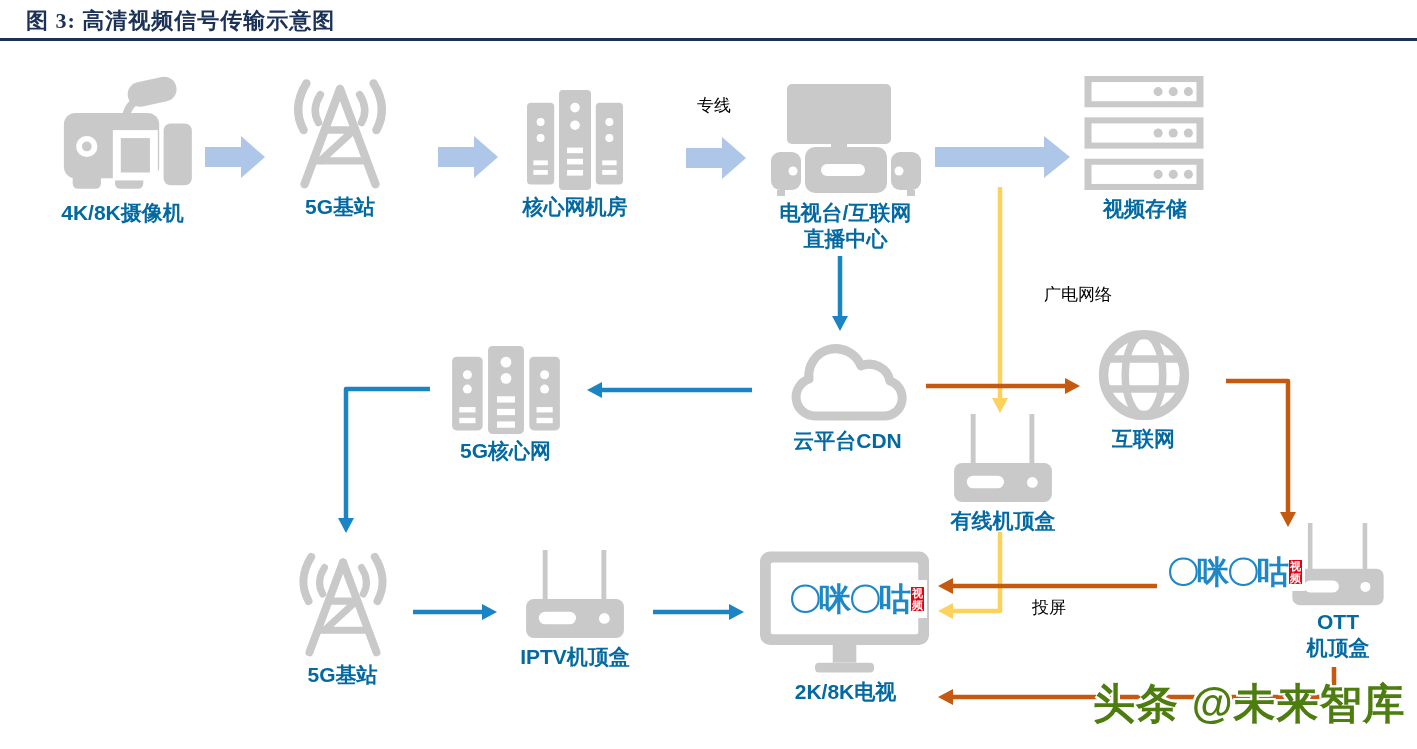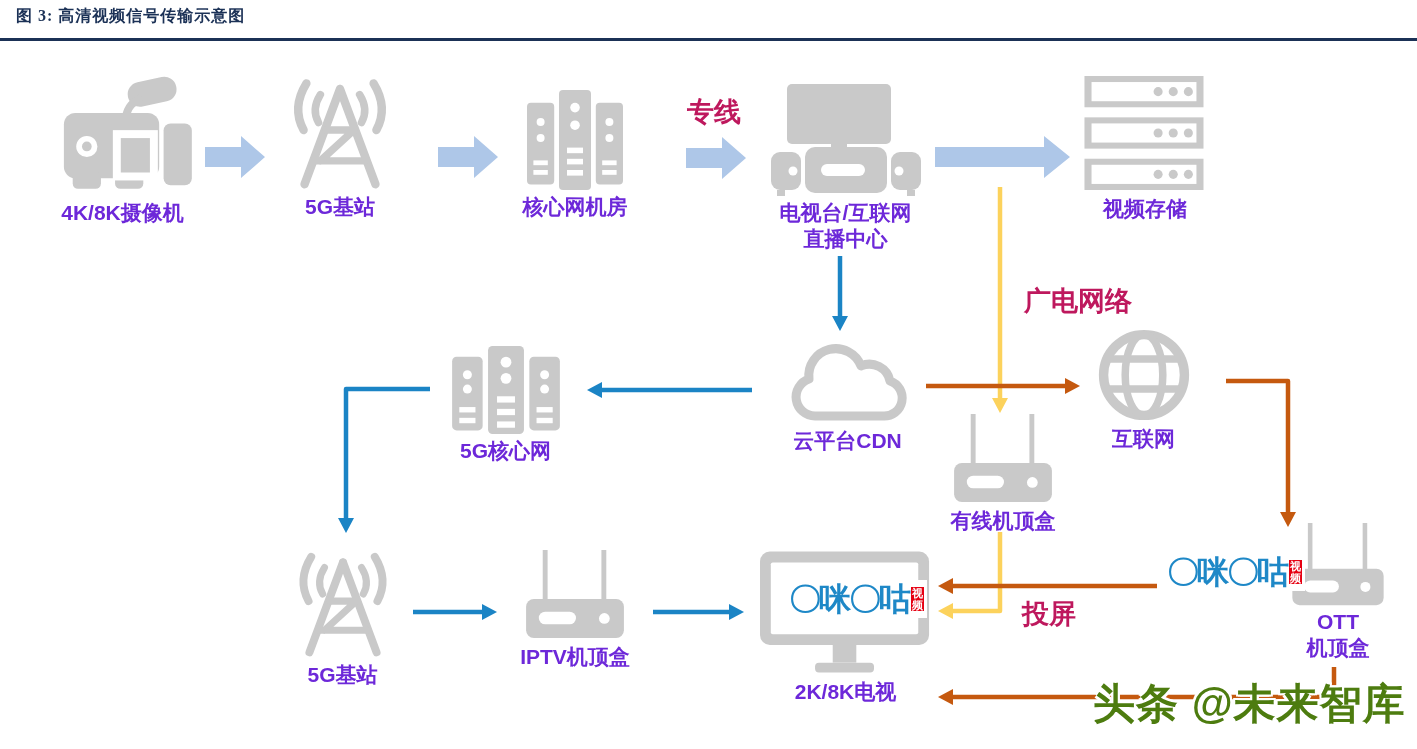--- a/index.html
+++ b/index.html
@@ -1,35 +1,35 @@
 <!DOCTYPE html>
 <html><head>
 <meta charset="utf-8">
 <style>
   html,body{margin:0;padding:0;background:#fff;}
   #stage{position:relative;width:1417px;height:749px;background:#fff;overflow:hidden;
          font-family:"Liberation Sans", sans-serif;}
   
-  .title{position:absolute;left:16px;top:6px;font-size:16px;font-weight:bold;color:#1b3156;
+  .title{position:absolute;left:26px;top:6px;font-size:22px;font-weight:bold;color:#1b3156;
          font-family:"Liberation Serif", serif;letter-spacing:1px;}
   .title-rule{position:absolute;left:0;top:38px;width:1417px;height:3px;background:#1b3156;}
   
   #wires{position:absolute;left:0;top:0;z-index:1;}
   .wire-blue{stroke:#1b84c5;stroke-width:4.5;fill:none;stroke-linejoin:round;}
   .head-blue{fill:#1b84c5;stroke:none;}
   .wire-yellow{stroke:#fcd25c;stroke-width:4.5;fill:none;stroke-linejoin:round;}
   .head-yellow{fill:#fcd25c;stroke:none;}
   .wire-orange{stroke:#c5590f;stroke-width:4.5;fill:none;stroke-linejoin:round;}
   .head-orange{fill:#c5590f;stroke:none;}
   .block-arrow{fill:#aec7e8;stroke:none;}
   
   .node{position:absolute;z-index:2;text-align:center;}
   .node svg{display:block;margin:0 auto;}
-  .node-label{margin-top:4px;font-size:21px;font-weight:bold;color:#6d28d9;line-height:26px;}
-  .edge-label{position:absolute;z-index:2;font-size:27px;font-weight:bold;color:#be185d;text-align:center;}
+  .node-label{margin-top:4px;font-size:21px;font-weight:bold;color:#0369a1;line-height:26px;}
+  .edge-label{position:absolute;z-index:2;font-size:17px;font-weight:normal;color:#000000;text-align:center;}
   .icon-fill{fill:#c9c9c9;}
   .icon-stroke{stroke:#c9c9c9;fill:none;}
   .white{fill:#ffffff;}
   
   .migu{position:absolute;z-index:3;display:flex;align-items:center;background:#fff;padding:2px 3px;}
   .migu-blue{color:#1e88c7;font-weight:bold;font-size:32px;letter-spacing:-2px;line-height:34px;
              font-family:"Liberation Sans", sans-serif;}
   .migu-red{display:flex;flex-direction:column;margin-left:2px;}
   .migu-red span{background:#e60012;color:#fff;font-size:11px;line-height:12px;font-weight:bold;
                  padding:0 1px;text-align:center;}

